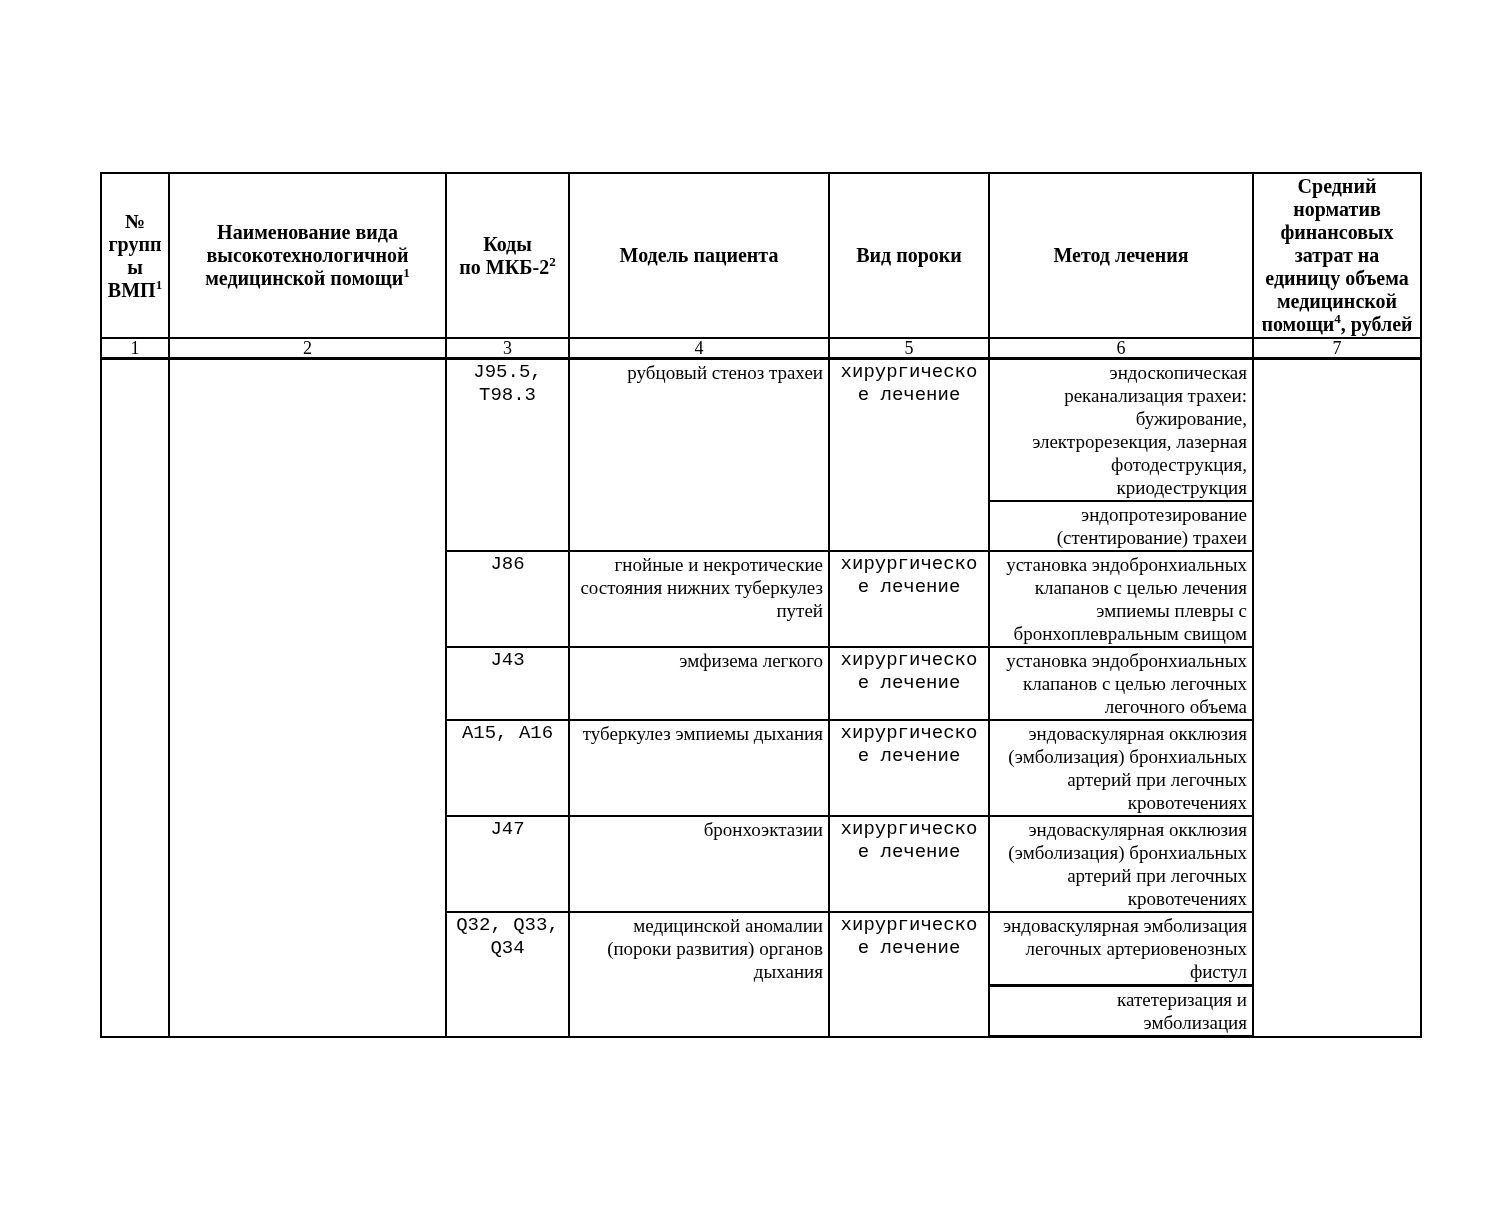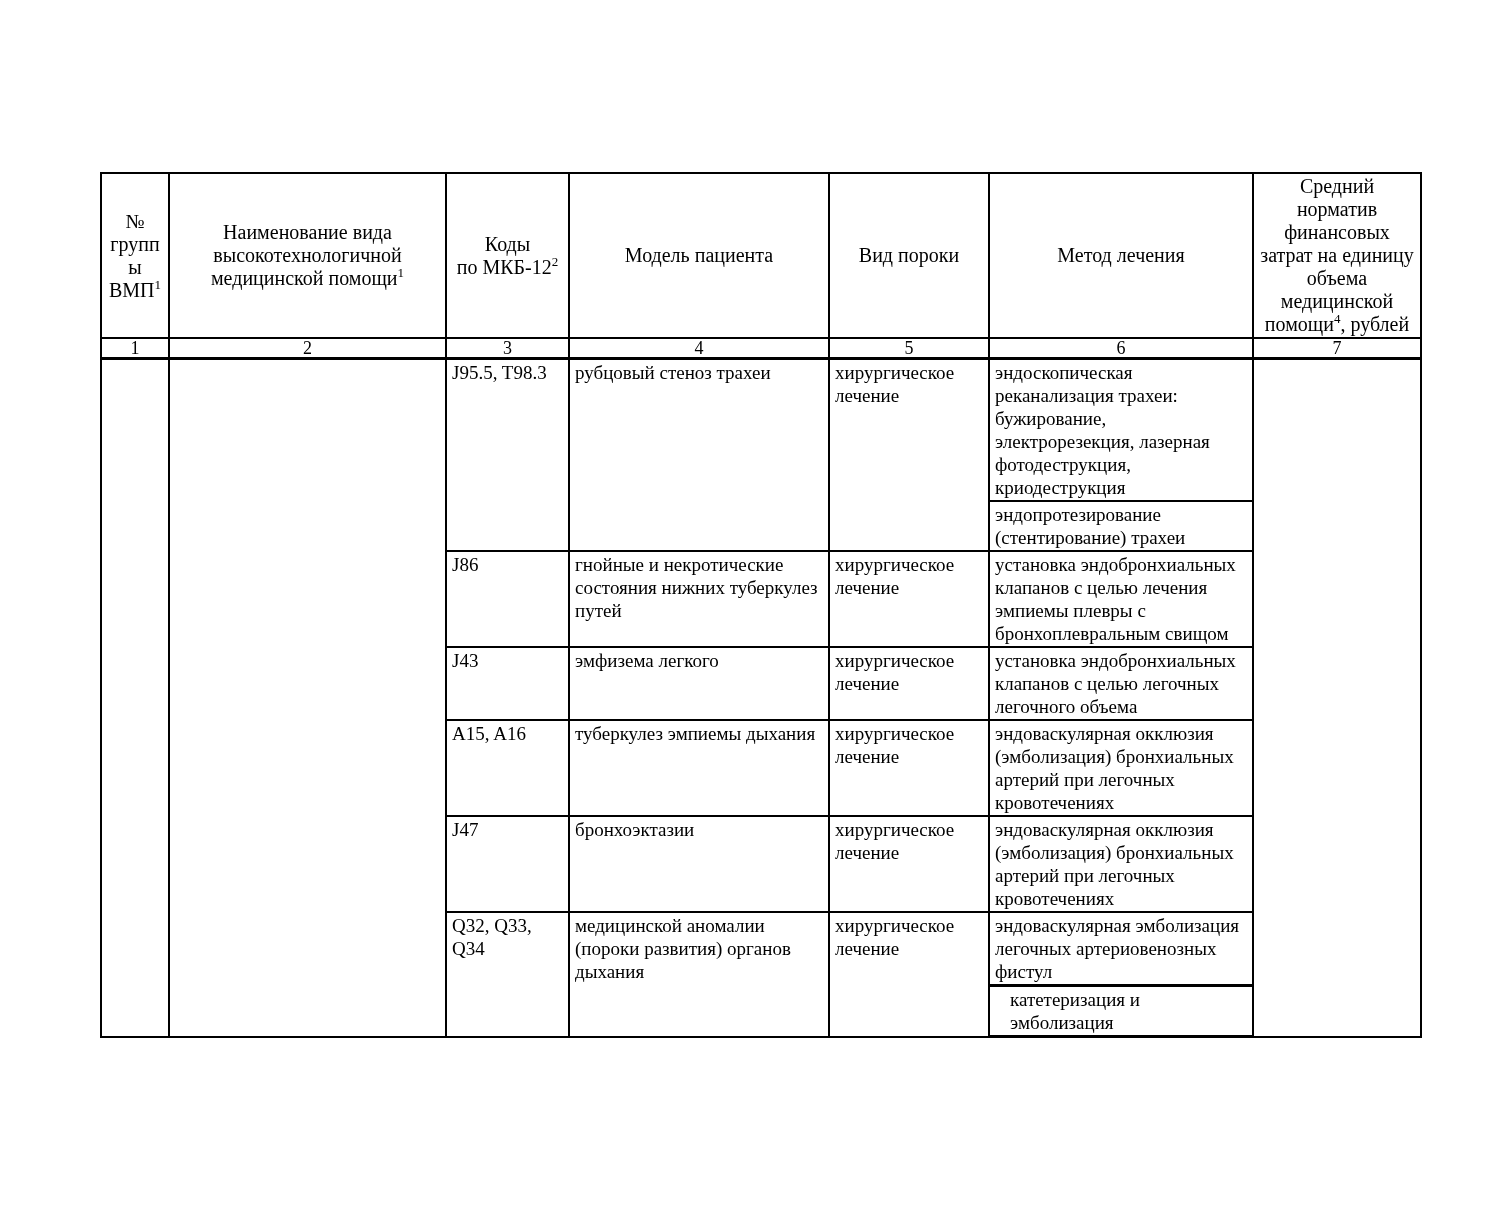--- a/index.html
+++ b/index.html
@@ -29,44 +29,46 @@
     line-height: 23px;
   }
   table.vmp th, table.vmp td {
     border: 2px solid #000000;
     padding: 1px 5px;
     overflow: hidden;
     word-wrap: break-word;
   }
   
   table.vmp th.h {
-    font-weight: normal;
+    font-weight: bold;
     font-size: 20px;
     line-height: 23px;
     text-align: center;
     vertical-align: middle;
     height: 114px;
     border-radius: 26px;
   }
   
   table.vmp td.num {
     height: 18px;
     text-align: center;
     vertical-align: middle;
     font-size: 18px;
     line-height: 18px;
     padding: 0 2px;
     border-bottom: 3px solid #000000;
   }
   
   table.vmp td.b {
     vertical-align: top;
-    text-align: left;
+    text-align: right;
   }
   table.vmp td.center {
+    text-align: center;
+    font-family: Liberation Mono, monospace;
   }
   table.vmp tr.last-row td {
     border-bottom: 3px solid #000000;
     padding-left: 20px;
   }
   td.heavy-top {
     border-top: 3px solid #000000 !important;
   }
   sup {
     font-size: 13px;
@@ -86,21 +88,21 @@
         <col style="width:260px">
         <col style="width:160px">
         <col style="width:264px">
         <col style="width:168px">
       </colgroup>
       <tbody>
 
         <tr>
           <th class="h"><span>№ группы ВМП</span><sup>1</sup></th>
           <th class="h"><span>Наименование вида высокотехнологичной медицинской помощи</span><sup>1</sup></th>
-          <th class="h"><span>Коды</span><br><span>по МКБ-12</span><sup>2</sup></th>
+          <th class="h"><span>Коды</span><br><span>по МКБ-2</span><sup>2</sup></th>
           <th class="h"><span>Модель пациента</span></th>
           <th class="h"><span>Вид пороки</span></th>
           <th class="h"><span>Метод лечения</span></th>
           <th class="h"><span>Средний норматив финансовых затрат на единицу объема медицинской помощи</span><sup>4</sup><span>, рублей</span></th>
         </tr>
 
         <tr>
           <td class="num">1</td>
           <td class="num">2</td>
           <td class="num">3</td>

